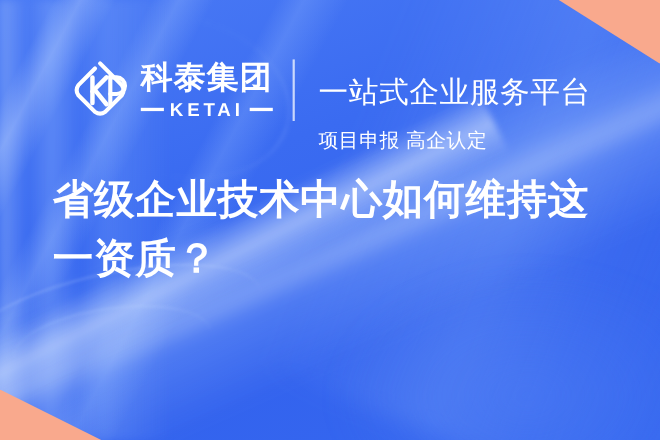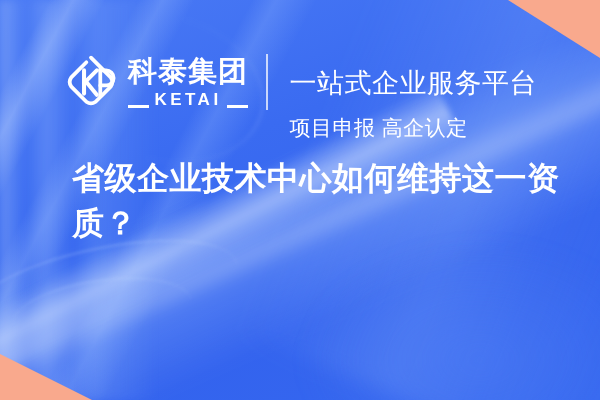--- a/index.html
+++ b/index.html
@@ -185,21 +185,21 @@
   .brand-cn {
     font-size: 29px;
     line-height: 1;
     font-weight: 700;
     color: #ffffff;
     letter-spacing: 1px;
     white-space: nowrap;
   }
   .brand-en-row {
     display: flex;
-    align-items: flex-end;
+    align-items: center;
     margin-top: 5px;
     width: 100%;
   }
   .brand-dash {
     height: 3px;
     background: #ffffff;
     flex: 1 1 auto;
     min-width: 9px;
   }
   .brand-en {
@@ -229,34 +229,34 @@
   .tagline-main {
     font-size: 27px;
     line-height: 1.06;
     color: #ffffff;
     letter-spacing: 0.5px;
     white-space: nowrap;
     margin-top: 44px;
   }
   .tagline-sub {
     margin-top: 20px;
-    font-size: 21px;
+    font-size: 18px;
     line-height: 1.06;
     color: #ffffff;
     letter-spacing: 0.5px;
     white-space: nowrap;
   }
 
   
   .article-title {
     position: absolute;
-    left: 72px;
+    left: 48px;
     top: 156px;
     width: 496px;
-    font-size: 32px;
+    font-size: 37px;
     line-height: 1.42;
     font-weight: 700;
     color: #ffffff;
     letter-spacing: 0.5px;
     word-break: break-all;
   }
 </style>
 </head>
 <body>
 

